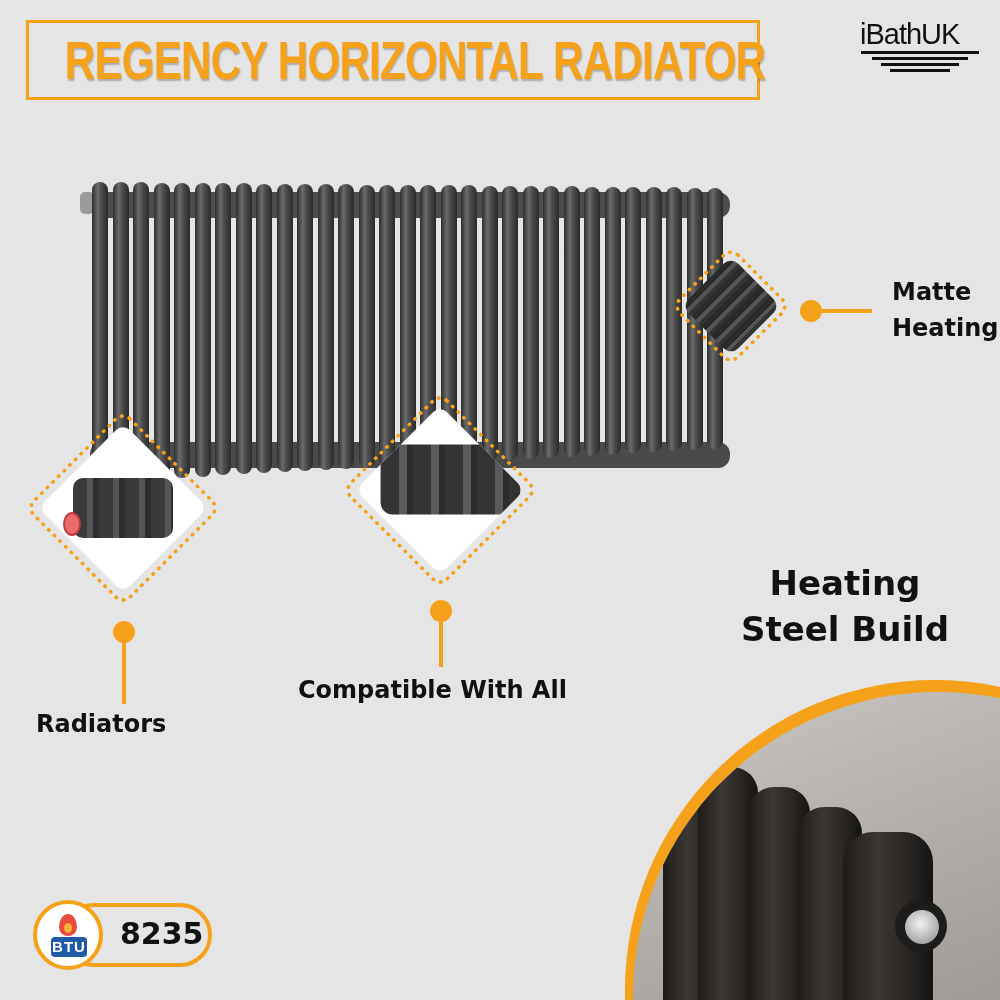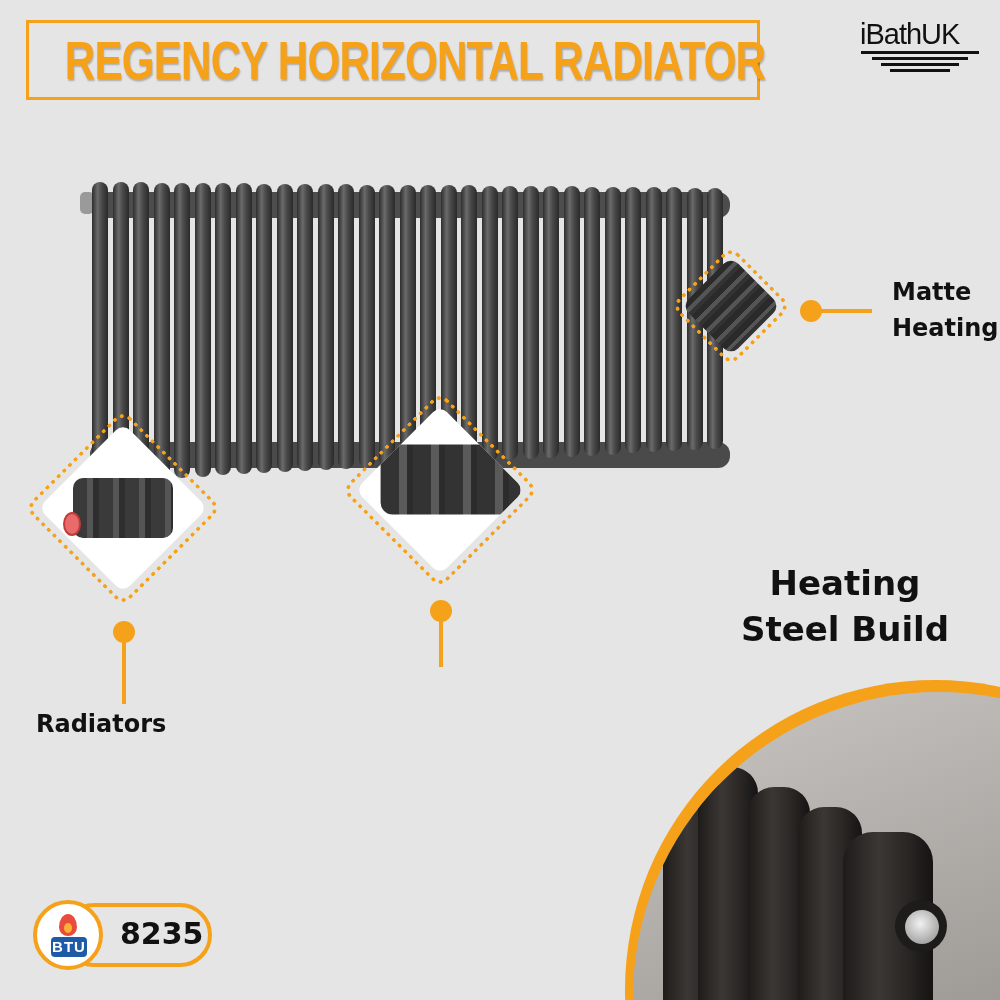--- a/index.html
+++ b/index.html
@@ -118,20 +118,21 @@
 
 <div class="diamond-wrap" style="left:340px;top:390px;">
   <div class="diamond-dots" style="left:30px;top:30px;width:140px;height:140px;"></div>
   <div class="diamond-fill" style="left:40px;top:40px;width:120px;height:120px;background:#ffffff;">
     <div style="position:absolute;left:-10px;top:10px;width:140px;height:70px;transform:rotate(-45deg);background:repeating-linear-gradient(90deg,#333 0 18px,#5a5a5a 18px 26px,#2c2c2c 26px 32px);border-radius:12px;"></div>
   </div>
 </div>
 <div class="dot" style="left:430px;top:600px;"></div>
 <div class="vline" style="left:439px;top:611px;height:56px;"></div>
 <div class="label" style="left:298px;top:672px;">
+  <div>Compatible With All</div>
 </div>
 
 <div class="premium">
   <div>Heating</div>
   <div>Steel Build</div>
 </div>
 <div class="circle">
   <div class="circle-inner">
     <div class="big-col" style="left:30px;top:80px;width:60px;height:600px;"></div>
     <div class="big-col" style="left:65px;top:75px;width:60px;height:600px;"></div>

